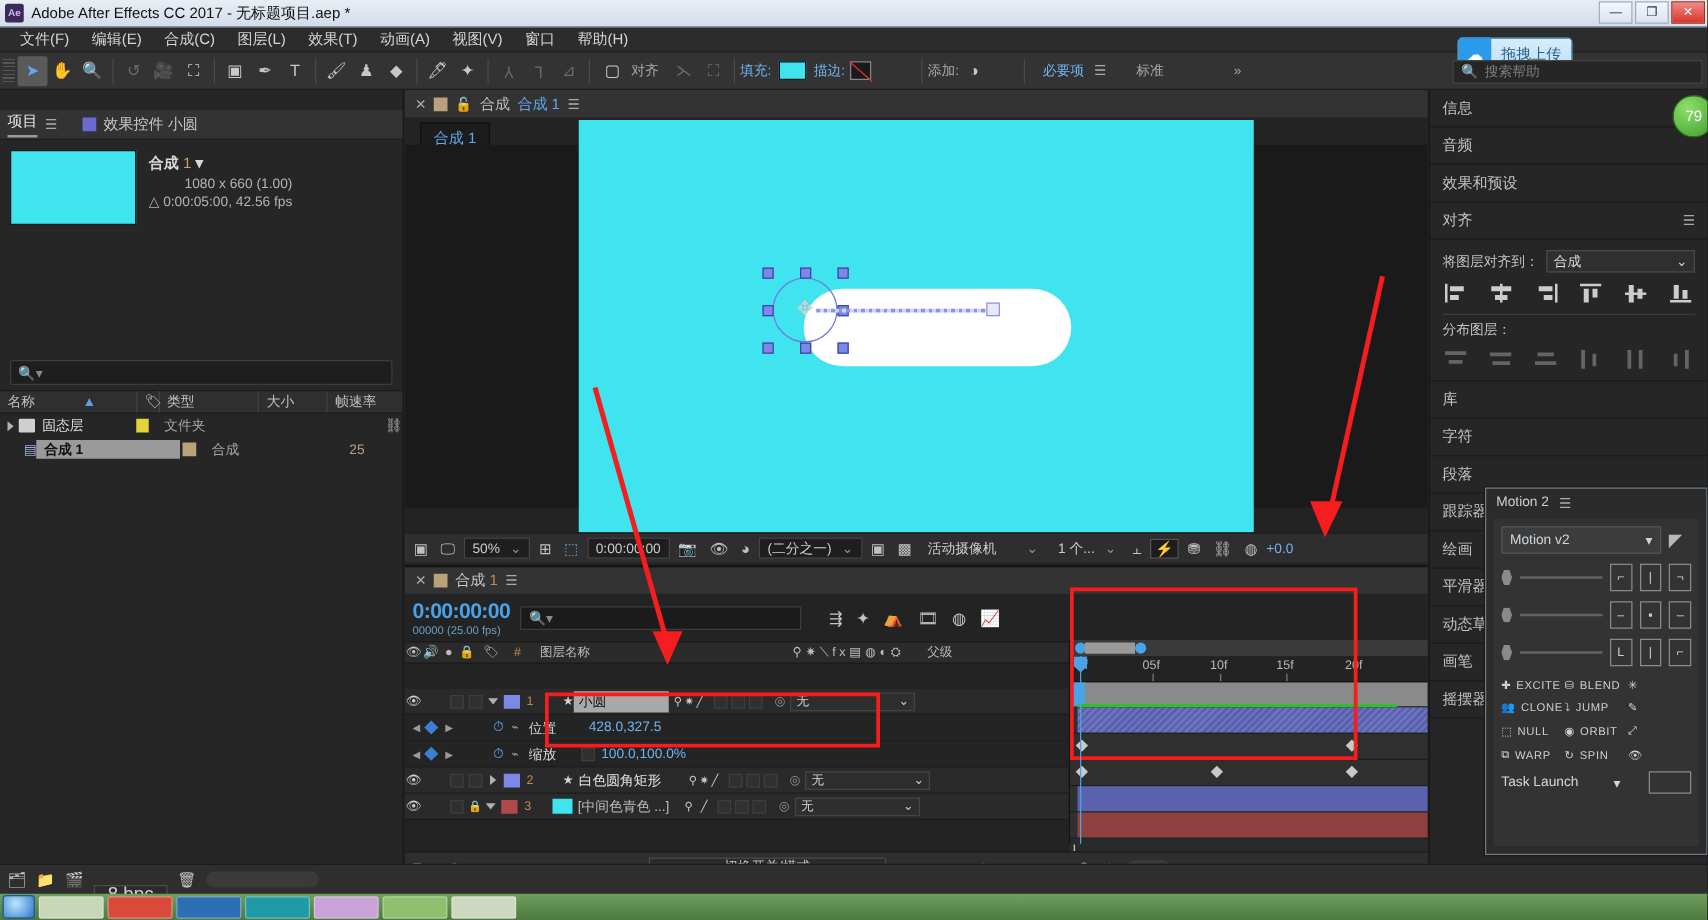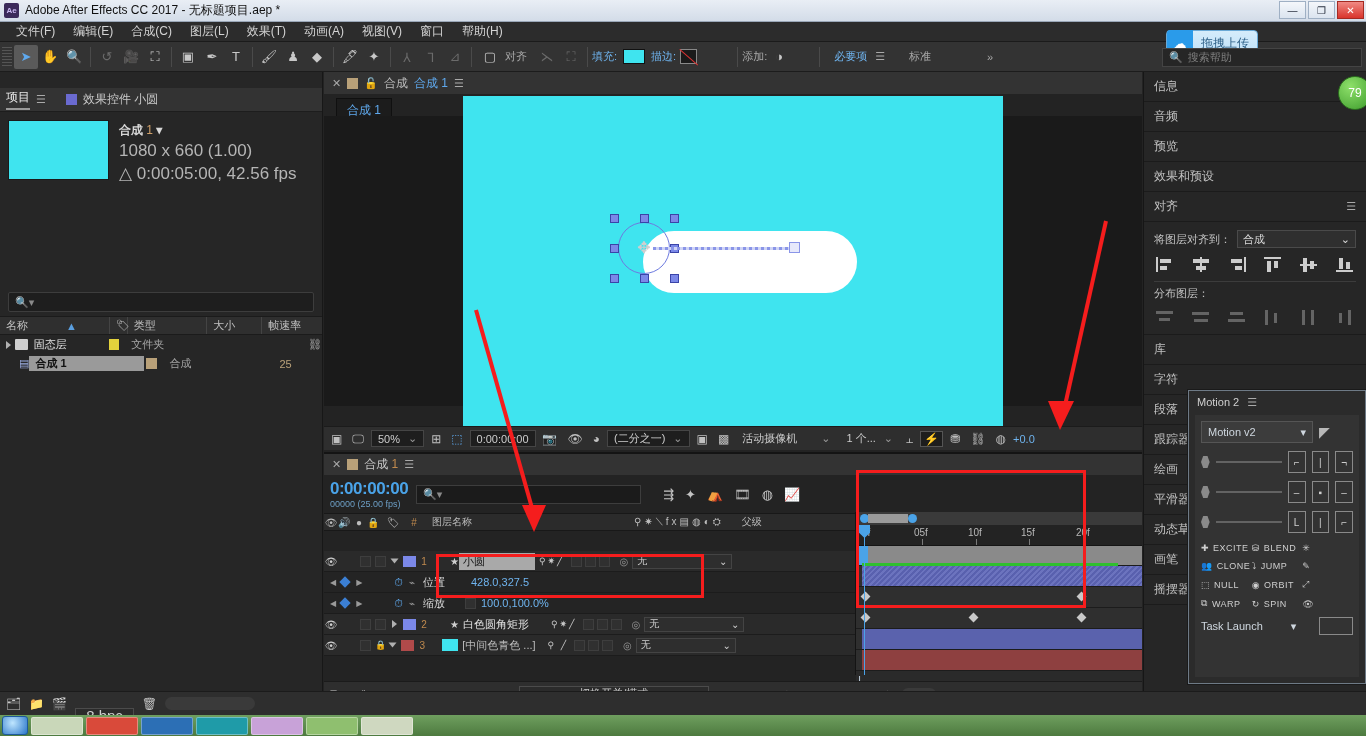--- a/index.html
+++ b/index.html
@@ -56,21 +56,21 @@
   .hamb { font-size:11px; color:#aaa; }
 
   
   .project { position:absolute; left:0; top:72px; width:323px; height:633px; background:#262626;
     border-right:1px solid #171717; }
   .proj-info { display:flex; padding:8px; gap:10px; }
   .thumb { width:101px; height:60px; background:#3fe4ef; border:1px solid #1a1a1a; }
   .pi-lines { padding-top:2px; }
   .pi-title { font-size:12px; color:#d8d8d8; font-weight:bold; }
   .pi-title .num { color:#cfa06a; font-weight:normal; }
-  .pi-sub { font-size:17px; color:#b5b5b5; margin-top:2px; }
+  .pi-sub { font-size:11px; color:#b5b5b5; margin-top:2px;text-align:right; }
   .searchbox { margin:4px 8px; height:20px; background:#1e1e1e; border:1px solid #3d3d3d;
     border-radius:2px; display:flex; align-items:center; padding-left:6px; }
   .searchbox span { color:#8a8a8a; font-size:11px; }
   .col-hdr { display:flex; height:19px; background:#2f2f2f; border-top:1px solid #1b1b1b;
     border-bottom:1px solid #1b1b1b; align-items:center; font-size:11px; color:#c0c0c0; }
   .col-hdr .c { border-right:1px solid #444; height:100%; display:flex; align-items:center; padding-left:6px; }
   .row { display:flex; height:19px; align-items:center; font-size:11px; color:#c8c8c8; }
   .row.sel .nm { background:#9a9a9a; color:#111; }
   .folder-ic { width:13px; height:11px; background:#cfcfcf; border-radius:1px; }
   .tri { width:0;height:0;border-left:5px solid #b0b0b0;border-top:4px solid transparent;border-bottom:4px solid transparent; }
@@ -167,21 +167,21 @@
     background:radial-gradient(circle at 35% 30%,#8ee06a,#3d9b2c); color:#fff; font-size:12px;
     display:flex; align-items:center; justify-content:center; border:1px solid #2b6d1e; }
 
   
   .motion { position:absolute; left:1188px; top:390px; width:178px; height:294px; background:#2b2b2b;
     border:1px solid #6e7a86; box-shadow:0 0 0 1px #1a1a1a; }
   .m-hdr { height:22px; display:flex; align-items:center; gap:8px; padding-left:8px;
     font-size:11px; color:#cfcfcf; }
   .m-body { margin:2px 6px; background:#333; padding:6px; height:262px; }
   .m-dd { height:22px; background:#3c3c3c; border:1px solid #555; display:flex; align-items:center;
-    justify-content:space-between; padding:0 6px; font-size:11px; color:#cfd7df; width:112px; }
+    justify-content:space-between; padding:0 6px; font-size:11px; color:#cfd7df; width:128px; }
   .m-slider { display:flex; align-items:center; gap:6px; margin-top:8px; }
   .sl-knob { width:11px; height:12px; background:#8a8a8a; clip-path:polygon(25% 0,75% 0,100% 50%,75% 100%,25% 100%,0 50%); }
   .sl-track { width:84px; height:2px; background:#636363; }
   .m-btn { width:22px; height:22px; border:1px solid #8a8a8a; display:flex; align-items:center;
     justify-content:center; color:#cfcfcf; font-size:10px; }
   .m-tools { margin-top:10px; }
   .m-trow { display:flex; margin-bottom:8px; }
   .m-tool { width:57px; display:flex; align-items:center; gap:4px; font-size:9px; color:#cfcfcf;
     letter-spacing:.5px; }
   .m-foot { display:flex; align-items:center; justify-content:space-between; margin-top:6px; }
@@ -596,21 +596,20 @@
       <span style="display:inline-block;width:52px;height:2px;background:#707070;"></span>
       <span style="color:#c9c9c9;">○</span>
       <span style="color:#b9b9b9;font-size:10px;">◢</span>
       <span style="display:inline-block;width:34px;height:12px;background:#3a3a3a;border-radius:6px;margin-left:6px;"></span>
     </div>
   </div>
 
   <div class="rside">
     <div class="rs-item">信息</div>
     <div class="rs-item">音频</div>
-    <div class="rs-item">预览</div>
     <div class="rs-item">效果和预设</div>
 
     <div class="rs-item">
       <span>对齐</span>
       <span class="hamb">☰</span>
     </div>
     <div class="align-body">
       <div class="al-row">
         <span>将图层对齐到：</span>
         <span class="al-dd">

